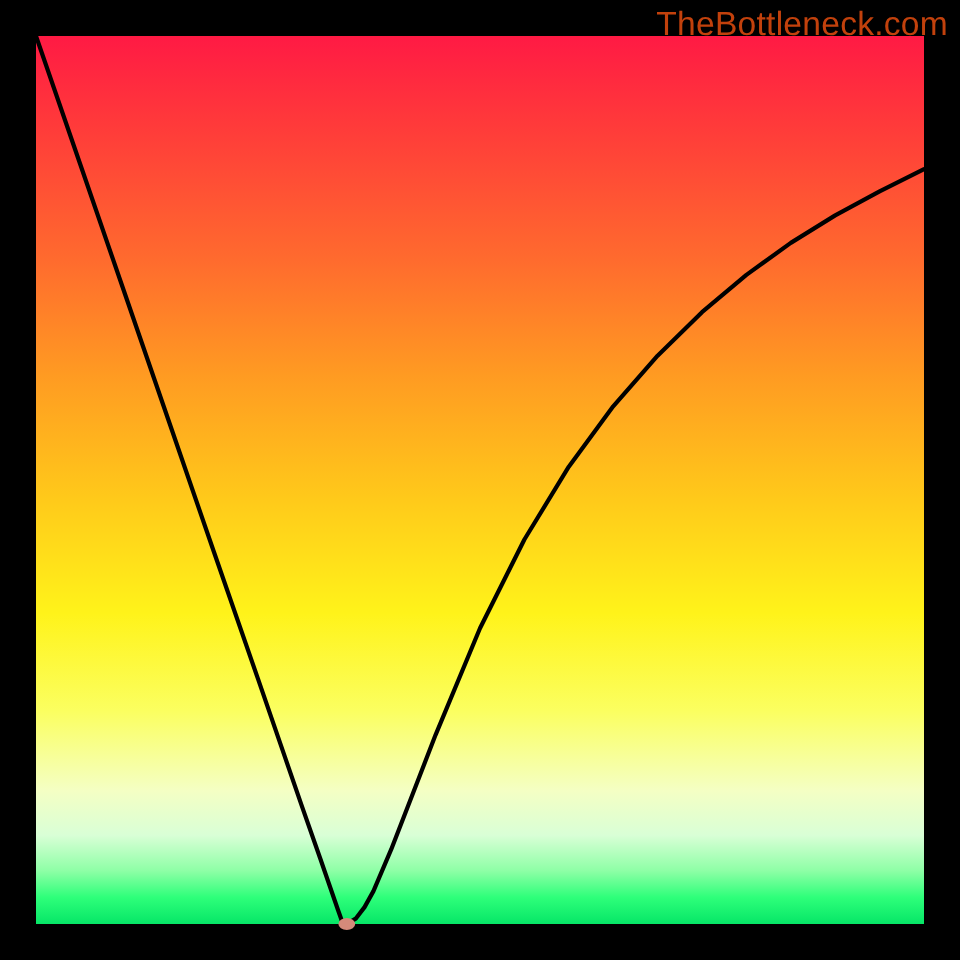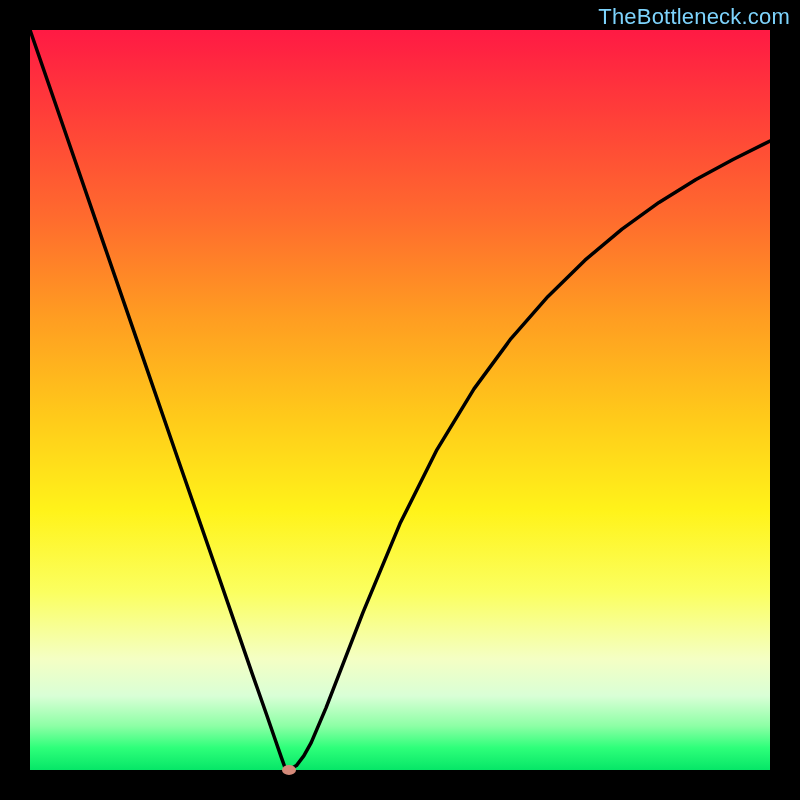--- a/index.html
+++ b/index.html
@@ -14,22 +14,22 @@
   .frame {
     position: relative;
     width: 800px;
     height: 800px;
     background: #000;
   }
   .watermark {
     position: absolute;
     top: 4px;
     right: 10px;
-    color: #7dd3fc;
-    font-size: 22px;
+    color: #c2410c;
+    font-size: 28px;
     font-weight: 500;
     letter-spacing: 0.2px;
     user-select: none;
   }
   
   .plot-area {
     position: absolute;
     left: 30px;
     top: 30px;
     width: 740px;

